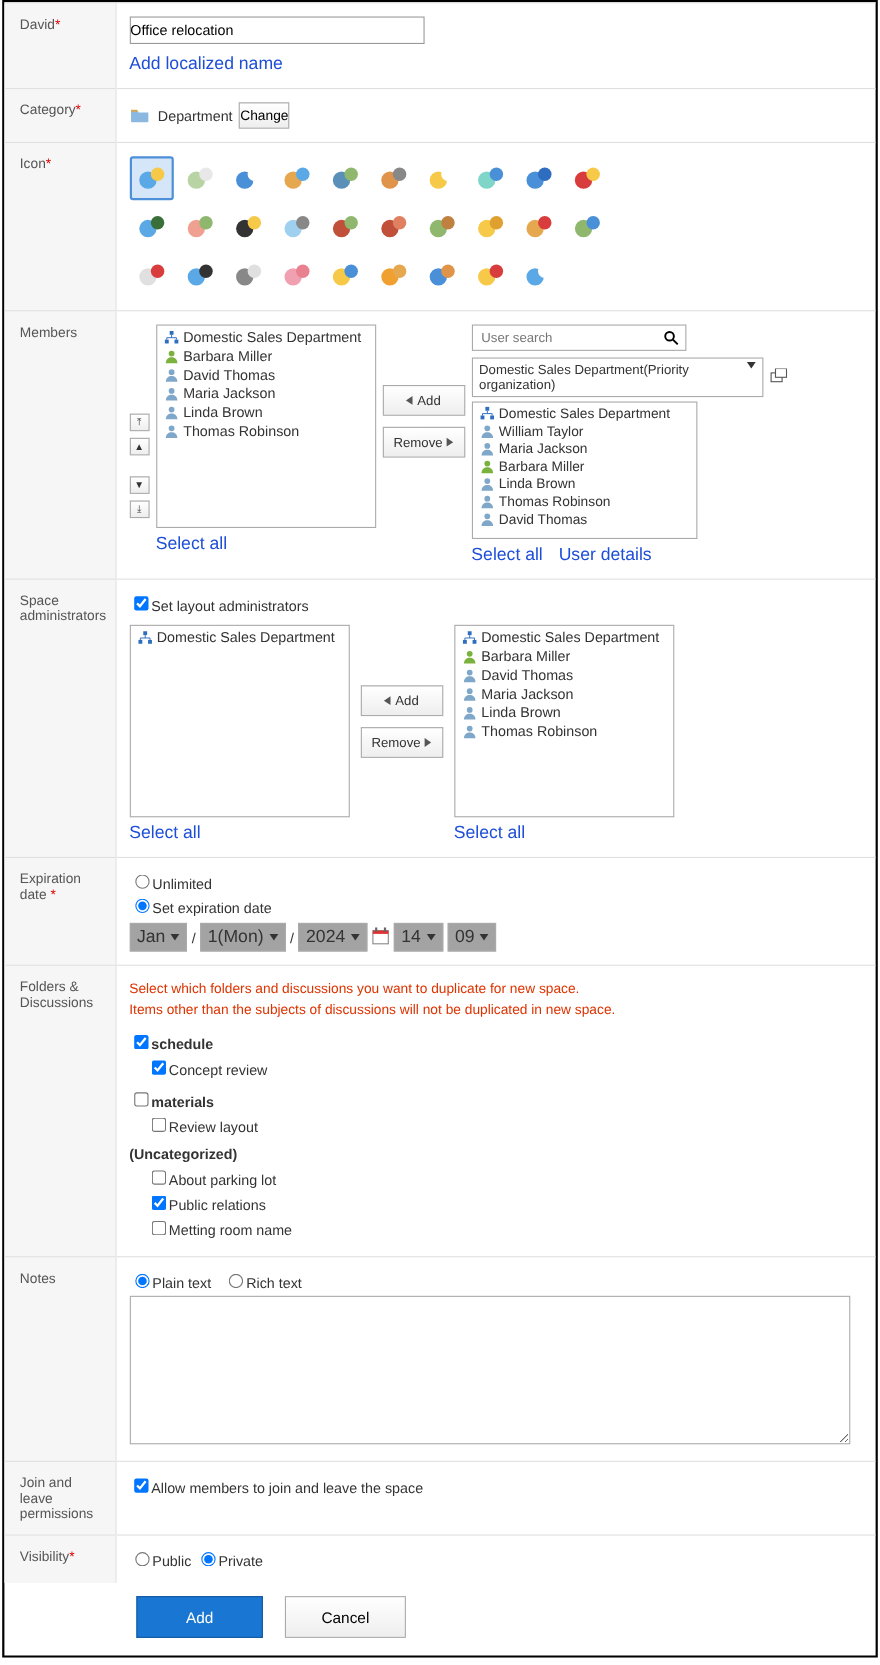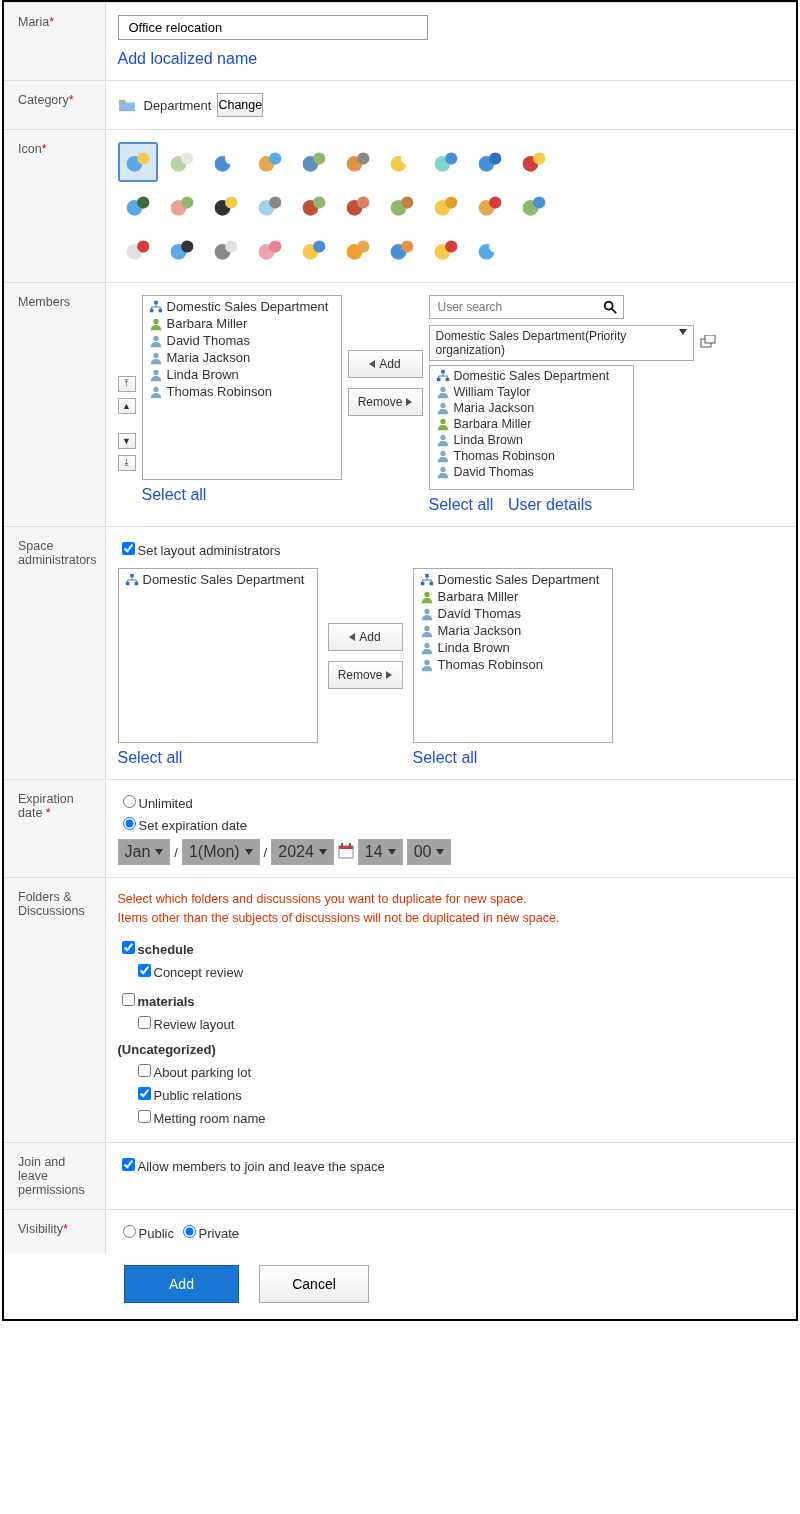--- a/index.html
+++ b/index.html
@@ -4,21 +4,21 @@
 <style>
 * { box-sizing: border-box; }
 body { margin: 0; padding: 0; font-family: Arial, sans-serif; font-size: 13px; background: #fff; color: #333; }
 .frame { border: 2px solid #000; width: 796px; margin: 0 auto; }
 .title { font-size: 17px; font-weight: bold; padding: 12px 15px 8px; }
 .form-table { width: 100%; border-collapse: collapse; }
 .form-table > tbody > tr { border-top: 1px solid #e0e0e0; }
 .form-table td.lbl { width: 95px; vertical-align: top; padding: 12px 8px 12px 14px; background: #f6f6f6; color: #555; font-size: 12.5px; border-right: 1px solid #e0e0e0; }
 .form-table td.ctl { vertical-align: top; padding: 12px; }
 .req { color: #d00; }
-input[type=text].name-inp { width: 310px; padding: 4px 10px; border: 1px solid #999; font-size: 13px; }
+input[type=text].name-inp { width: 268px; padding: 4px 0; border: 1px solid #999; font-size: 13px; }
 .link { color: #1d4ed8; font-size: 16px; cursor: pointer; }
 .btn { background: linear-gradient(#fff,#eee); border: 1px solid #aaa; padding: 4px 0; font-size: 12.5px; cursor: pointer; }
 .btn.primary { background: #1976d2; color: #fff; border-color: #1458a0; width: 115px; padding: 10px; font-size: 14px; }
 .btn.cancel { width: 110px; padding: 10px; font-size: 14px; }
 .icon-grid { display: grid; grid-template-columns: repeat(10, 40px); gap: 4px; }
 .icon-cell { width: 40px; height: 40px; display: flex; align-items: center; justify-content: center; border-radius: 3px; cursor: pointer; }
 .icon-cell.sel { border: 2px solid #4d90d9; background: #d4e6f7; }
 .mini-svg { width: 28px; height: 28px; }
 .listbox { border: 1px solid #aaa; background: #fff; overflow-y: auto; padding: 2px; }
 .listbox.left { width: 200px; height: 185px; }
@@ -49,21 +49,21 @@
 .cat-icon { width:18px; height:14px; display:inline-block; vertical-align:middle; margin-right:2px; }
 </style>
 </head>
 <body>
 
 <div class="frame">
   <table class="form-table">
     <tbody>
 
       <tr>
-        <td class="lbl"><span>Maria</span><span class="req">*</span></td>
+        <td class="lbl"><span>David</span><span class="req">*</span></td>
         <td class="ctl">
           <input type="text" class="name-inp" value="Office relocation" style="">
           <div style="margin-top:10px;"><span class="link">Add localized name</span></div>
         </td>
       </tr>
 
       <tr>
         <td class="lbl"><span>Category</span><span class="req">*</span></td>
         <td class="ctl" style="display:flex;align-items:center;gap:6px;">
           <span class="cat-icon">
@@ -527,21 +527,21 @@
                   <rect x="1" y="3" width="14" height="12" fill="#fff" stroke="#888"></rect>
                   <rect x="1" y="3" width="14" height="3" fill="#d33"></rect>
                   <rect x="3" y="0" width="2" height="4" fill="#666"></rect>
                   <rect x="11" y="0" width="2" height="4" fill="#666"></rect>
                 </svg></span>
             <span class="sel-inp">
                 <span>14</span>
                 <span class="caret"></span>
               </span>
             <span class="sel-inp">
-                <span>00</span>
+                <span>09</span>
                 <span class="caret"></span>
               </span>
           </div>
         </td>
       </tr>
 
       <tr>
         <td class="lbl">Folders &amp; Discussions</td>
         <td class="ctl">
           <div class="red-txt">Select which folders and discussions you want to duplicate for new space.</div>
@@ -550,20 +550,30 @@
           <div class="cb-row indent"><input type="checkbox" checked="" style=""><span>Concept review</span></div>
           <div class="cb-row" style="margin-top:10px;"><input type="checkbox" style=""><b>materials</b></div>
           <div class="cb-row indent"><input type="checkbox" style=""><span>Review layout</span></div>
           <div class="cb-row" style="margin-top:10px;"><b>(Uncategorized)</b></div>
           <div class="cb-row indent"><input type="checkbox" style=""><span>About parking lot</span></div>
           <div class="cb-row indent"><input type="checkbox" checked="" style=""><span>Public relations</span></div>
           <div class="cb-row indent"><input type="checkbox" style=""><span>Metting room name</span></div>
         </td>
       </tr>
 
+      <tr>
+        <td class="lbl">Notes</td>
+        <td class="ctl">
+          <div style="margin-bottom:4px;">
+            <input type="radio" name="nt" checked="" style=""><span>Plain text</span>
+            &nbsp;&nbsp;<input type="radio" name="nt" style=""><span>Rich text</span>
+          </div>
+          <textarea class="notes" style=""></textarea>
+        </td>
+      </tr>
 
       <tr>
         <td class="lbl">Join and leave permissions</td>
         <td class="ctl"><input type="checkbox" checked="" style=""><span>Allow members to join and leave the space</span></td>
       </tr>
 
       <tr>
         <td class="lbl"><span>Visibility</span><span class="req">*</span></td>
         <td class="ctl">
           <input type="radio" name="vis" style=""><span>Public</span>

